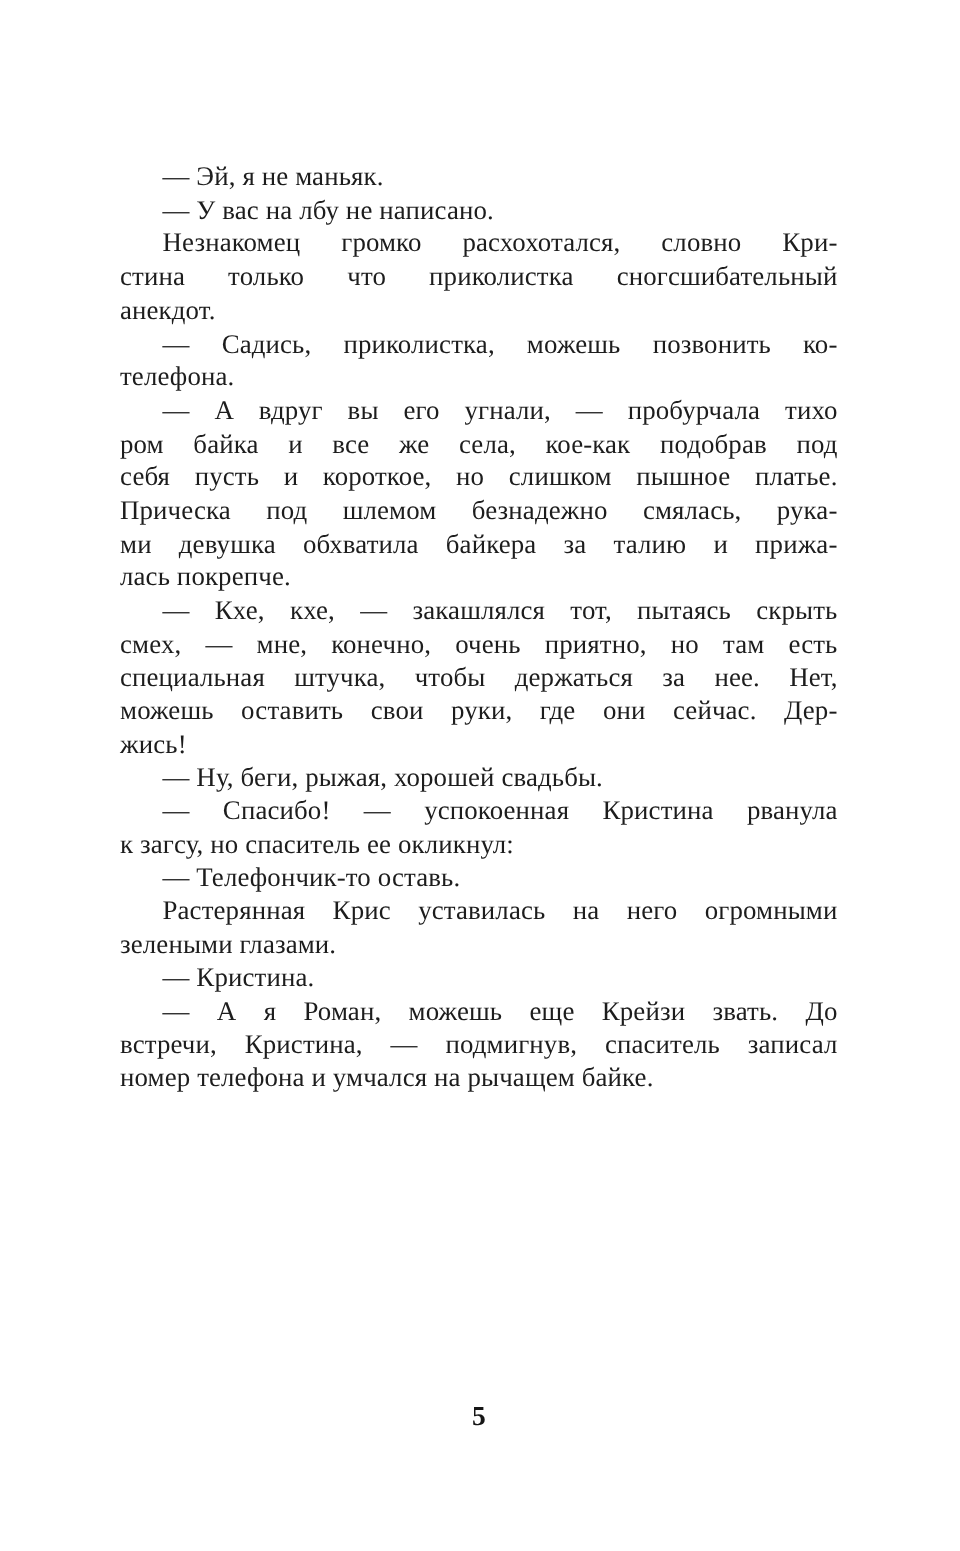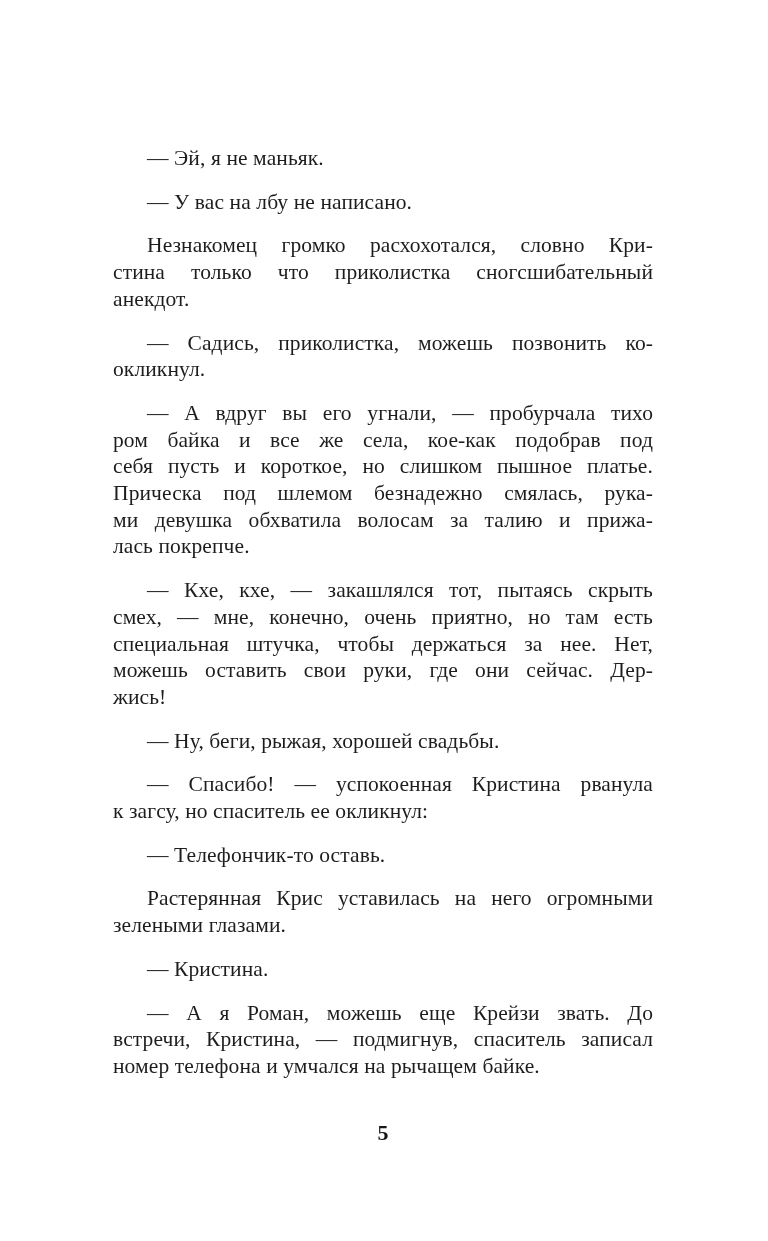--- a/index.html
+++ b/index.html
@@ -14,21 +14,21 @@
     overflow: hidden;
     font-family: "Liberation Serif", "DejaVu Serif", serif;
     color: #1d1d1d;
   }
   .page-text {
     position: absolute;
     left: 96px;
     top: 128px;
     width: 574px;
   }
-  .para { margin: 17px; padding: 0; }
+  .para { margin: 0; padding: 0; }
   .line {
     font-size: 21.5px;
     line-height: 26.7px;
     text-align: justify;
     text-align-last: left;
     white-space: normal;
     letter-spacing: 0.1px;
   }
   
   .line.j { text-align-last: justify; }
@@ -57,28 +57,28 @@
       <div class="para">
         <div class="line first">— У вас на лбу не написано.</div>
       </div>
       <div class="para">
         <div class="line first j">Незнакомец громко расхохотался, словно Кри-</div>
         <div class="line j">стина только что приколистка сногсшибательный</div>
         <div class="line">анекдот.</div>
       </div>
       <div class="para">
         <div class="line first j">— Садись, приколистка, можешь позвонить ко-</div>
-        <div class="line">окликнул.</div>
+        <div class="line">телефона.</div>
       </div>
       <div class="para">
         <div class="line first j">— А вдруг вы его угнали, — пробурчала тихо</div>
         <div class="line j">ром байка и все же села, кое-как подобрав под</div>
         <div class="line j">себя пусть и короткое, но слишком пышное платье.</div>
         <div class="line j">Прическа под шлемом безнадежно смялась, рука-</div>
-        <div class="line j">ми девушка обхватила волосам за талию и прижа-</div>
+        <div class="line j">ми девушка обхватила байкера за талию и прижа-</div>
         <div class="line">лась покрепче.</div>
       </div>
       <div class="para">
         <div class="line first j">— Кхе, кхе, — закашлялся тот, пытаясь скрыть</div>
         <div class="line j">смех, — мне, конечно, очень приятно, но там есть</div>
         <div class="line j">специальная штучка, чтобы держаться за нее. Нет,</div>
         <div class="line j">можешь оставить свои руки, где они сейчас. Дер-</div>
         <div class="line">жись!</div>
       </div>
       <div class="para">

